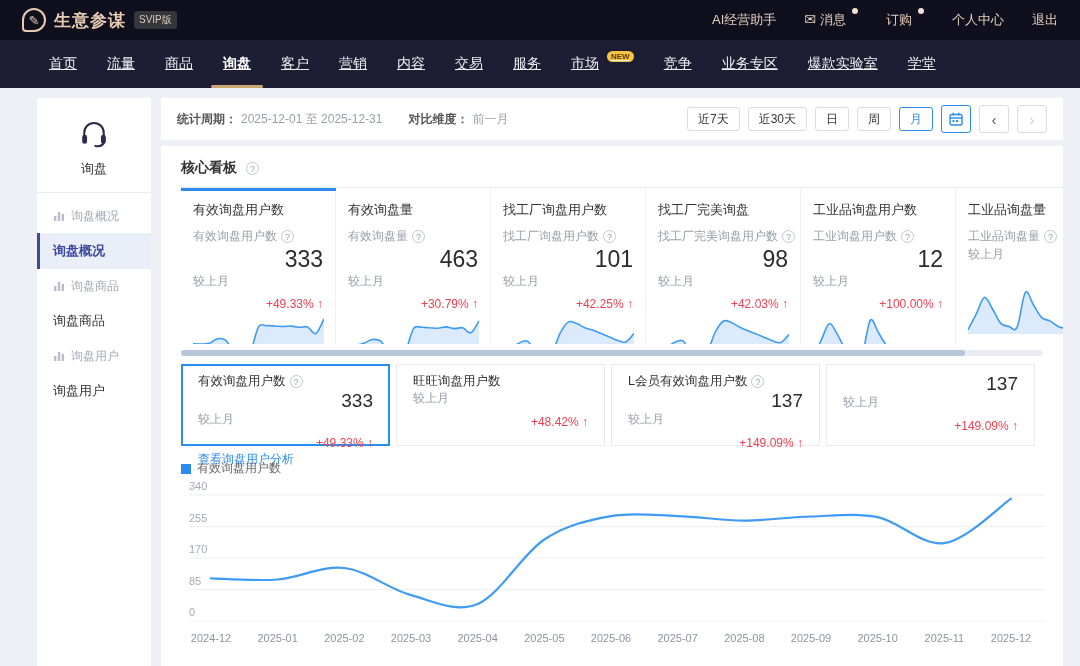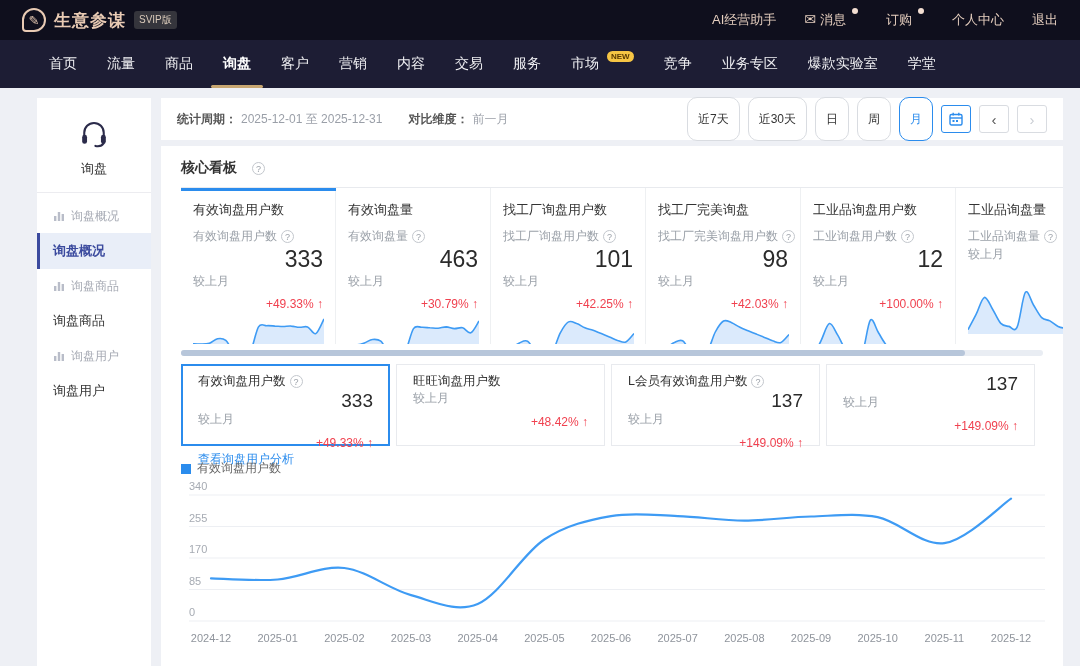--- a/index.html
+++ b/index.html
@@ -14,21 +14,21 @@
   .product-name { color:#e9cbb4; font-size:17px; font-weight:bold; letter-spacing:1px; }
   .svip-badge { background:#35353c; color:#d9c9b9; font-size:10px; padding:2px 5px; border-radius:3px; }
   .company-name { color:#f2e9e0; font-size:15px; font-weight:bold; margin-left:42px; }
   .header-right { margin-left:auto; display:flex; align-items:center; gap:28px; }
   .hr-item { color:#e6cfbf; font-size:13px; cursor:pointer; display:flex; align-items:flex-start; gap:4px; position:relative; }
   .mail-glyph { font-size:14px; line-height:16px; color:#e6cfbf; }
   .notif-dot { width:6px; height:6px; border-radius:50%; background:#f3ded2; display:inline-block; margin:-3px 0 0 2px; }
 
   
   .nav-bar { height:48px; background:#1d1d34; display:flex; align-items:stretch; padding:0 34px; }
-  .nav-item { color:#efeff2; font-size:14px; padding:0 15px; display:flex; align-items:center; position:relative; cursor:pointer; }
+  .nav-item { color:#efeff2; font-size:14px; padding:0 15px; display:flex; align-items:center; position:relative; cursor:pointer;text-decoration:underline; }
   .nav-item.active { font-weight:bold; color:#fff; }
   .nav-underline { position:absolute; bottom:0; left:50%; transform:translateX(-50%);
     width:52px; height:3px; background:#c8a772; border-radius:2px; }
   .new-badge { background:#f6c544; color:#5b3a00; font-size:8px; font-weight:bold; border-radius:7px;
     padding:1px 4px; position:relative; top:-8px; margin-left:8px; }
 
   
   .content-wrap { display:flex; padding:10px 17px 0 37px; gap:10px; height:578px; }
   .sidebar { width:114px; flex:0 0 114px; background:#fff; height:100%; }
   .main-col { flex:1; min-width:0; display:flex; flex-direction:column; }
@@ -40,31 +40,31 @@
   .sb-group { height:34px; display:flex; align-items:center; padding-left:16px; gap:6px;
     font-size:12px; color:#a5a9b3; cursor:pointer; }
   .sb-sub { height:36px; display:flex; align-items:center; padding-left:16px; font-size:13px; color:#333; cursor:pointer; }
   .sb-sub.active { background:#e9eef8; border-left:3px solid #3b4a9e; padding-left:13px; color:#3b4a9e; font-weight:bold; }
 
   
   .toolbar { background:#fff; height:42px; display:flex; align-items:center; padding:0 16px; }
   .tb-label { font-size:12px; color:#555; font-weight:bold; }
   .tb-value { font-size:12px; color:#9a9fa8; margin:0 26px 0 4px; }
   .tb-right { margin-left:auto; display:flex; align-items:center; gap:8px; }
-  .range-btn { height:44px; padding:0 10px; border:1px solid #d9dce1; border-radius:10px; background:#fff;
+  .range-btn { height:24px; padding:0 10px; border:1px solid #d9dce1; border-radius:3px; background:#fff;
     font-size:12px; color:#333; display:flex; align-items:center; cursor:pointer; }
   .range-btn.active { border-color:#2b8ced; color:#2b8ced; }
   .icon-btn { width:30px; height:28px; border:1px solid #d9dce1; border-radius:3px; background:#fff;
     display:flex; align-items:center; justify-content:center; cursor:pointer; font-size:15px; color:#555; }
   .icon-btn.cal { border-color:#2b8ced; }
   .icon-btn.next { color:#c9cdd3; }
 
   
   .board { background:#fff; margin-top:6px; flex:1; overflow:hidden; }
-  .board-head { padding:13px 20px 10px; display:flex; align-items:center; gap:15px; }
+  .board-head { padding:13px 20px 10px; display:flex; align-items:center; gap:9px; }
   .board-title { font-size:14px; font-weight:bold; color:#333; }
   .help { display:inline-block; width:13px; height:13px; border:1px solid #c3c7cd; border-radius:50%;
     font-size:9px; line-height:12px; text-align:center; color:#9aa0a8; cursor:pointer; flex:0 0 auto; }
 
   .cards-strip { position:relative; border-top:1px solid #e8eaee; margin:0 0 0 20px; overflow:hidden; }
   .tab-indicator { position:absolute; top:0; left:0; width:155px; height:3px; background:#2b8ced; z-index:2; }
   .cards-row { display:flex; width:100%; overflow:hidden; }
   .kpi-card { flex:0 0 155px; width:155px; height:156px; padding:13px 12px 10px; border-right:1px solid #eef0f2;
     display:flex; flex-direction:column; cursor:pointer; }
   .kpi-title { font-size:13px; color:#333; white-space:nowrap; }

